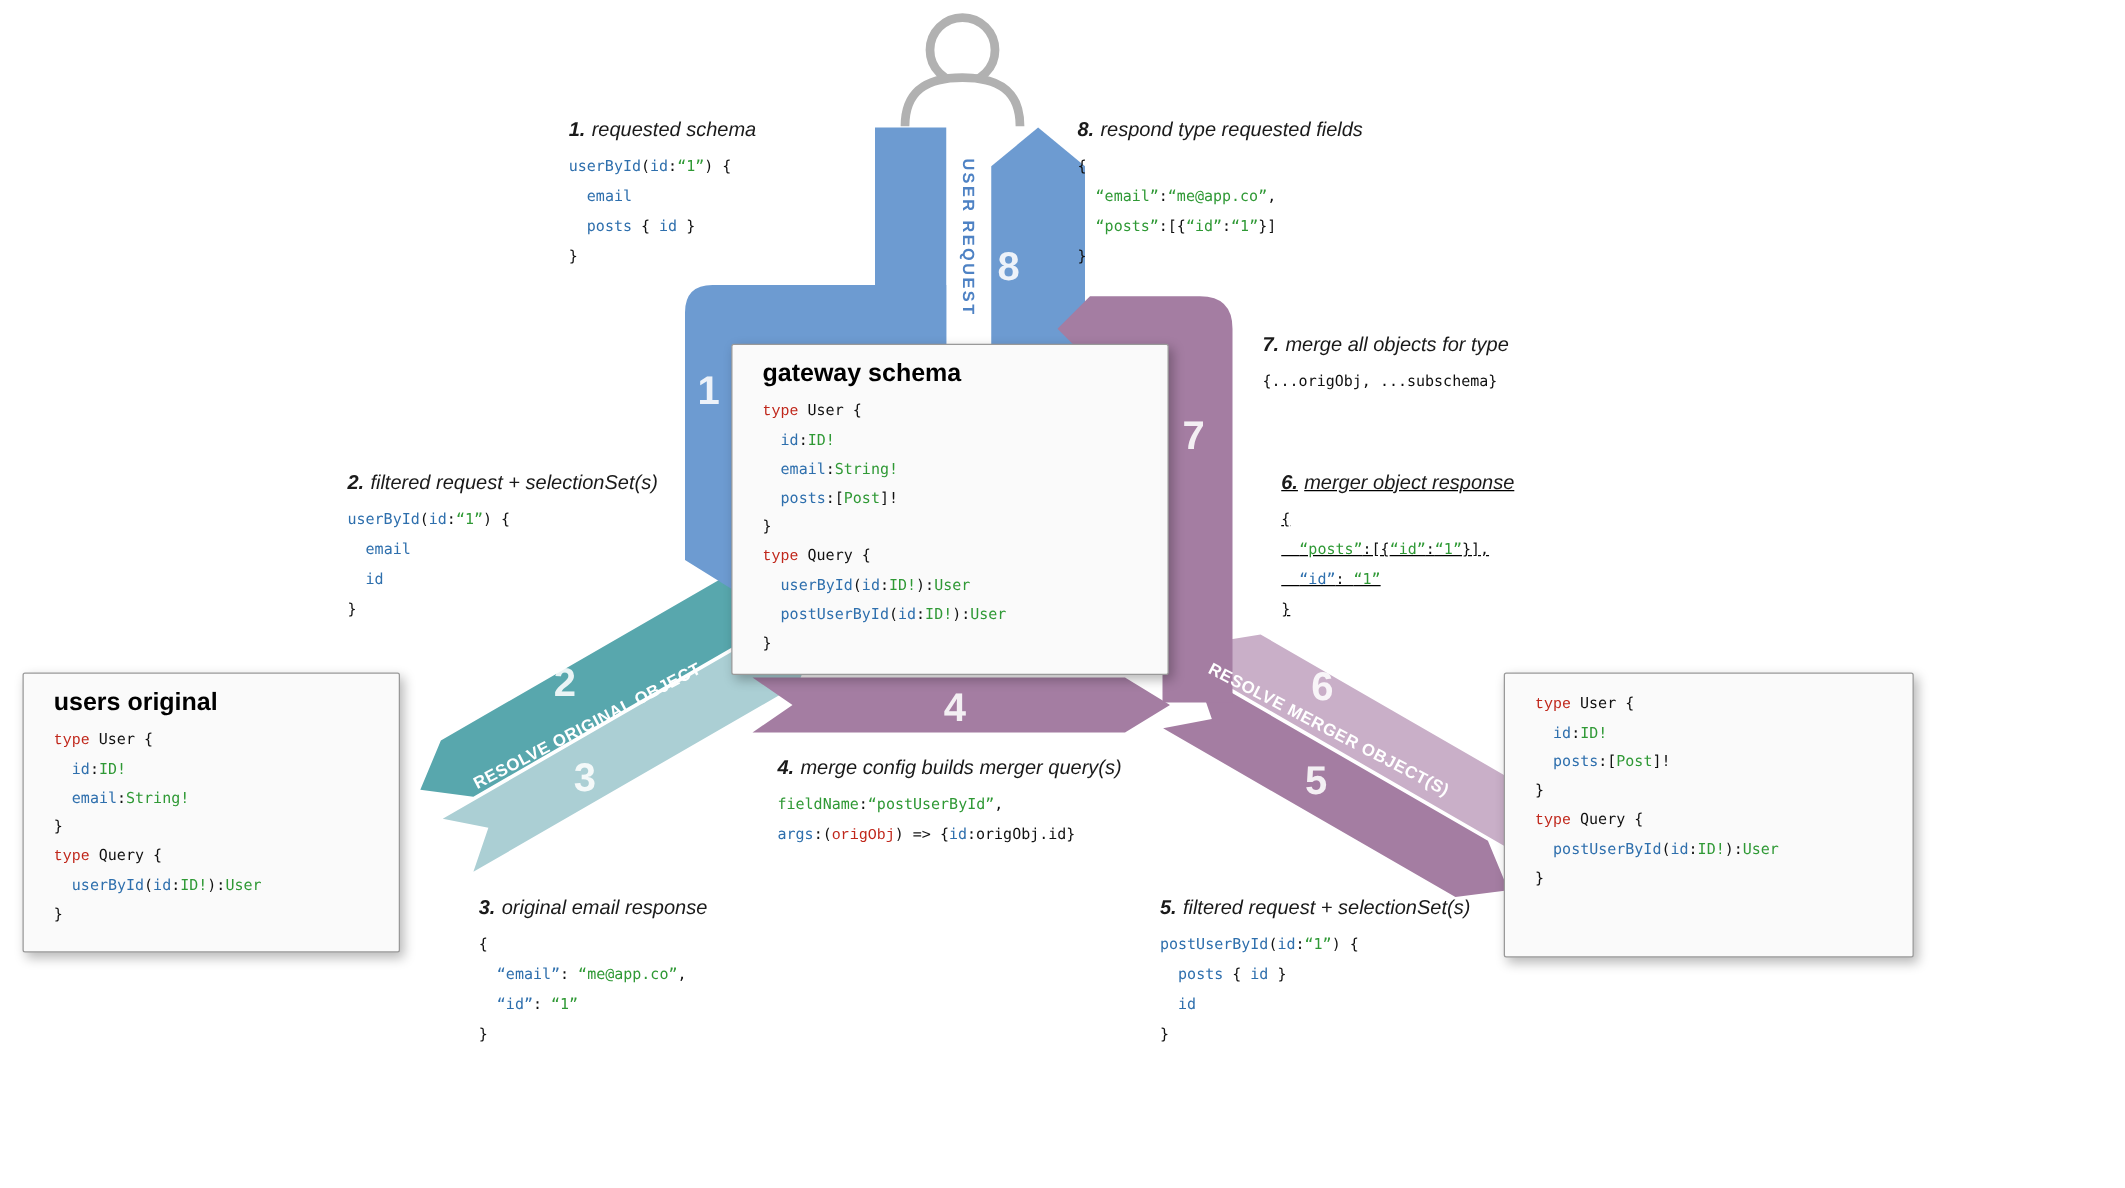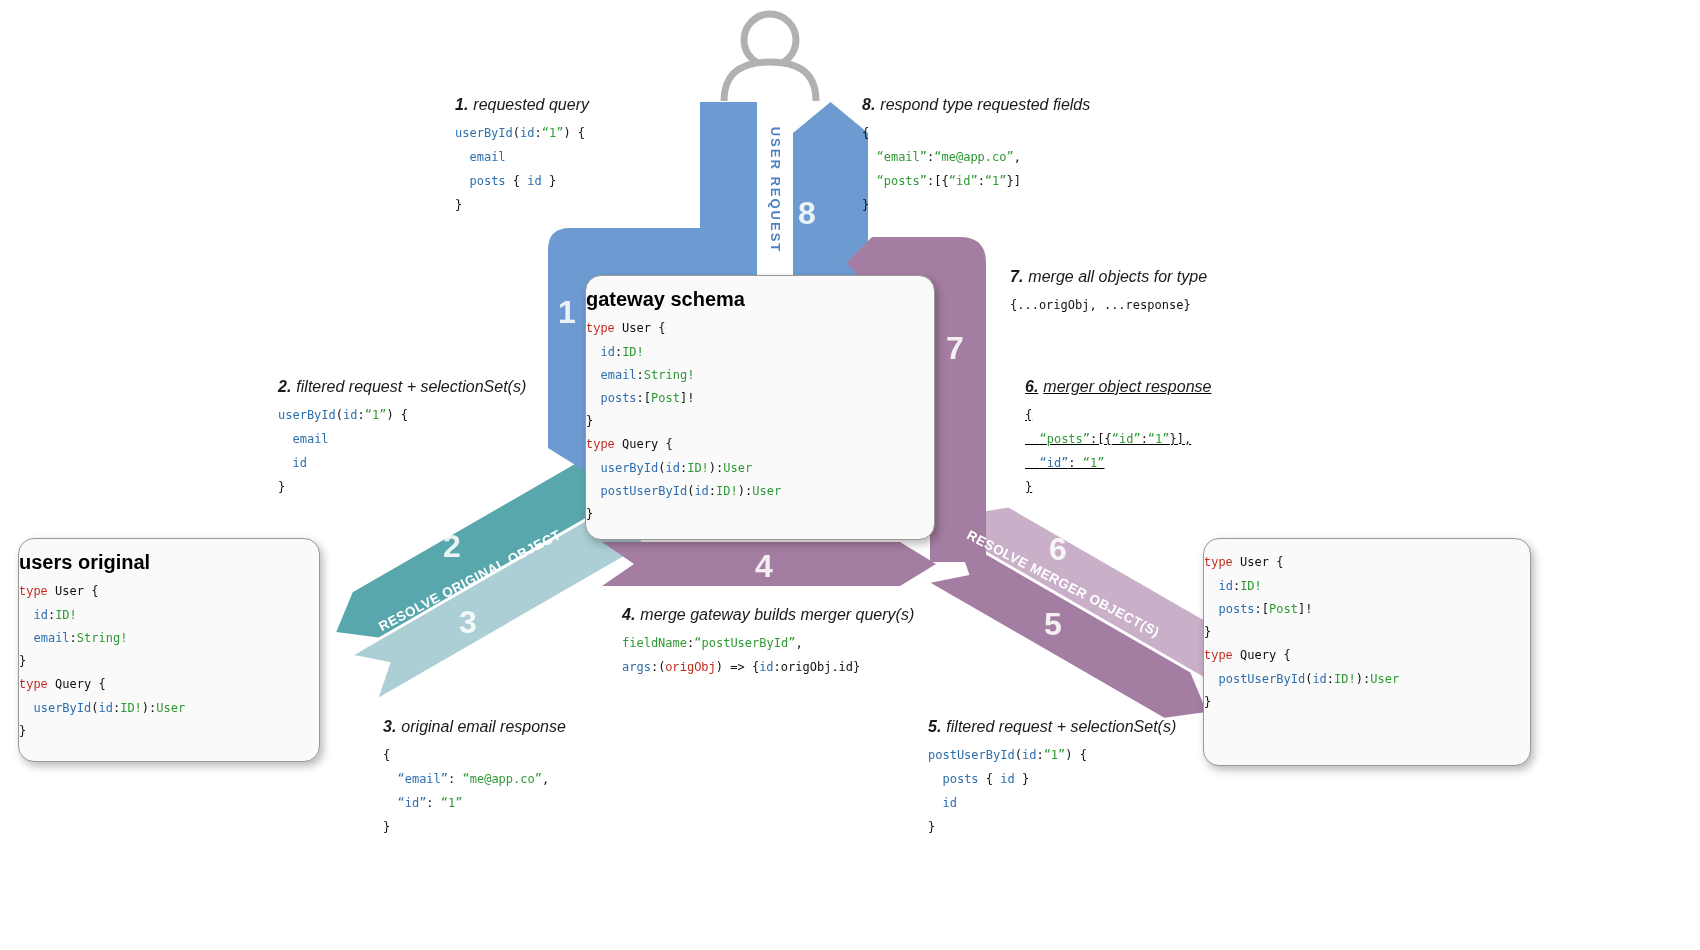--- a/index.html
+++ b/index.html
@@ -6,21 +6,21 @@
   .canvas {
     position:relative; width:1700px; height:950px; background:#fff;
     font-family:"Liberation Sans", sans-serif; overflow:hidden;
   }
   .arrows { position:absolute; left:0; top:0; z-index:1; }
 
   
   .box {
     position:absolute; z-index:2; box-sizing:border-box;
     background:var(--c-box-bg); border:1.5px solid var(--c-box-border);
-    border-radius:16px; padding:12px 0;
+    border-radius:2px; padding:12px 24px;
     box-shadow:3px 4px 9px rgba(0,0,0,.28);
   }
   .box-title { font-weight:bold; font-size:20px; color:#000; margin-bottom:6px; }
 
   
   .code {
     font-family:"DejaVu Sans Mono", monospace; font-size:12px;
     white-space:pre; color:var(--c-code-black);
   }
   .box-code { line-height:23px; }
@@ -101,52 +101,52 @@
   <div class="box" style="left:18px; top:538px; width:302px; height:224px;">
     <div class="box-title">users original</div>
     <div class="code box-code"><div class="code-line"><span class="tk-k">type</span><span class="tk-p"> User {</span></div><div class="code-line"><span class="tk-p">  </span><span class="tk-b">id</span><span class="tk-p">:</span><span class="tk-g">ID!</span></div><div class="code-line"><span class="tk-p">  </span><span class="tk-b">email</span><span class="tk-p">:</span><span class="tk-g">String!</span></div><div class="code-line"><span class="tk-p">}</span></div><div class="code-line"><span class="tk-k">type</span><span class="tk-p"> Query {</span></div><div class="code-line"><span class="tk-p">  </span><span class="tk-b">userById</span><span class="tk-p">(</span><span class="tk-b">id</span><span class="tk-p">:</span><span class="tk-g">ID!</span><span class="tk-p">):</span><span class="tk-g">User</span></div><div class="code-line"><span class="tk-p">}</span></div></div>
   </div>
 
   <div class="box" style="left:1203px; top:538px; width:328px; height:228px;">
     <div class="code box-code"><div class="code-line"><span class="tk-k">type</span><span class="tk-p"> User {</span></div><div class="code-line"><span class="tk-p">  </span><span class="tk-b">id</span><span class="tk-p">:</span><span class="tk-g">ID!</span></div><div class="code-line"><span class="tk-p">  </span><span class="tk-b">posts</span><span class="tk-p">:[</span><span class="tk-g">Post</span><span class="tk-p">]!</span></div><div class="code-line"><span class="tk-p">}</span></div><div class="code-line"><span class="tk-k">type</span><span class="tk-p"> Query {</span></div><div class="code-line"><span class="tk-p">  </span><span class="tk-b">postUserById</span><span class="tk-p">(</span><span class="tk-b">id</span><span class="tk-p">:</span><span class="tk-g">ID!</span><span class="tk-p">):</span><span class="tk-g">User</span></div><div class="code-line"><span class="tk-p">}</span></div></div>
   </div>
 
   <div class="ann" style="left:455px; top:96px;">
-    <div class="ann-label"><span class="ann-num">1.</span><span>requested query</span></div>
+    <div class="ann-label"><span class="ann-num">1.</span><span>requested schema</span></div>
     <div class="code ann-code"><div class="code-line"><span class="tk-b">userById</span><span class="tk-p">(</span><span class="tk-b">id</span><span class="tk-p">:</span><span class="tk-g">“1”</span><span class="tk-p">) {</span></div><div class="code-line"><span class="tk-p">  </span><span class="tk-b">email</span></div><div class="code-line"><span class="tk-p">  </span><span class="tk-b">posts</span><span class="tk-p"> { </span><span class="tk-b">id</span><span class="tk-p"> }</span></div><div class="code-line"><span class="tk-p">}</span></div></div>
   </div>
 
   <div class="ann" style="left:278px; top:378px;">
     <div class="ann-label"><span class="ann-num">2.</span><span>filtered request + selectionSet(s)</span></div>
     <div class="code ann-code"><div class="code-line"><span class="tk-b">userById</span><span class="tk-p">(</span><span class="tk-b">id</span><span class="tk-p">:</span><span class="tk-g">“1”</span><span class="tk-p">) {</span></div><div class="code-line"><span class="tk-p">  </span><span class="tk-b">email</span></div><div class="code-line"><span class="tk-p">  </span><span class="tk-b">id</span></div><div class="code-line"><span class="tk-p">}</span></div></div>
   </div>
 
   <div class="ann" style="left:383px; top:718px;">
     <div class="ann-label"><span class="ann-num">3.</span><span>original email response</span></div>
     <div class="code ann-code"><div class="code-line"><span class="tk-p">{</span></div><div class="code-line"><span class="tk-p">  </span><span class="tk-b">“email”</span><span class="tk-p">: </span><span class="tk-g">“me@app.co”</span><span class="tk-p">,</span></div><div class="code-line"><span class="tk-p">  </span><span class="tk-b">“id”</span><span class="tk-p">: </span><span class="tk-g">“1”</span></div><div class="code-line"><span class="tk-p">}</span></div></div>
   </div>
 
   <div class="ann" style="left:622px; top:606px;">
-    <div class="ann-label"><span class="ann-num">4.</span><span>merge gateway builds merger query(s)</span></div>
+    <div class="ann-label"><span class="ann-num">4.</span><span>merge config builds merger query(s)</span></div>
     <div class="code ann-code"><div class="code-line"><span class="tk-g">fieldName</span><span class="tk-p">:</span><span class="tk-g">“postUserById”</span><span class="tk-p">,</span></div><div class="code-line"><span class="tk-b">args</span><span class="tk-p">:(</span><span class="tk-k">origObj</span><span class="tk-p">) =&gt; {</span><span class="tk-b">id</span><span class="tk-p">:origObj.id}</span></div></div>
   </div>
 
   <div class="ann" style="left:928px; top:718px;">
     <div class="ann-label"><span class="ann-num">5.</span><span>filtered request + selectionSet(s)</span></div>
     <div class="code ann-code"><div class="code-line"><span class="tk-b">postUserById</span><span class="tk-p">(</span><span class="tk-b">id</span><span class="tk-p">:</span><span class="tk-g">“1”</span><span class="tk-p">) {</span></div><div class="code-line"><span class="tk-p">  </span><span class="tk-b">posts</span><span class="tk-p"> { </span><span class="tk-b">id</span><span class="tk-p"> }</span></div><div class="code-line"><span class="tk-p">  </span><span class="tk-b">id</span></div><div class="code-line"><span class="tk-p">}</span></div></div>
   </div>
 
   <div class="ann" style="left:1025px; top:378px;text-decoration:underline;">
     <div class="ann-label"><span class="ann-num">6.</span><span>merger object response</span></div>
     <div class="code ann-code"><div class="code-line"><span class="tk-p">{</span></div><div class="code-line"><span class="tk-p">  </span><span class="tk-g">“posts”</span><span class="tk-p">:[{</span><span class="tk-g">“id”</span><span class="tk-p">:</span><span class="tk-g">“1”</span><span class="tk-p">}],</span></div><div class="code-line"><span class="tk-p">  </span><span class="tk-b">“id”</span><span class="tk-p">: </span><span class="tk-g">“1”</span></div><div class="code-line"><span class="tk-p">}</span></div></div>
   </div>
 
   <div class="ann" style="left:1010px; top:268px;">
     <div class="ann-label"><span class="ann-num">7.</span><span>merge all objects for type</span></div>
-    <div class="code ann-code"><div class="code-line"><span class="tk-p">{...origObj, ...response}</span></div></div>
+    <div class="code ann-code"><div class="code-line"><span class="tk-p">{...origObj, ...subschema}</span></div></div>
   </div>
 
   <div class="ann" style="left:862px; top:96px;">
     <div class="ann-label"><span class="ann-num">8.</span><span>respond type requested fields</span></div>
     <div class="code ann-code"><div class="code-line"><span class="tk-p">{</span></div><div class="code-line"><span class="tk-p">  </span><span class="tk-g">“email”</span><span class="tk-p">:</span><span class="tk-g">“me@app.co”</span><span class="tk-p">,</span></div><div class="code-line"><span class="tk-p">  </span><span class="tk-g">“posts”</span><span class="tk-p">:[{</span><span class="tk-g">“id”</span><span class="tk-p">:</span><span class="tk-g">“1”</span><span class="tk-p">}]</span></div><div class="code-line"><span class="tk-p">}</span></div></div>
   </div>
 
 </div>
 
 </body></html>

